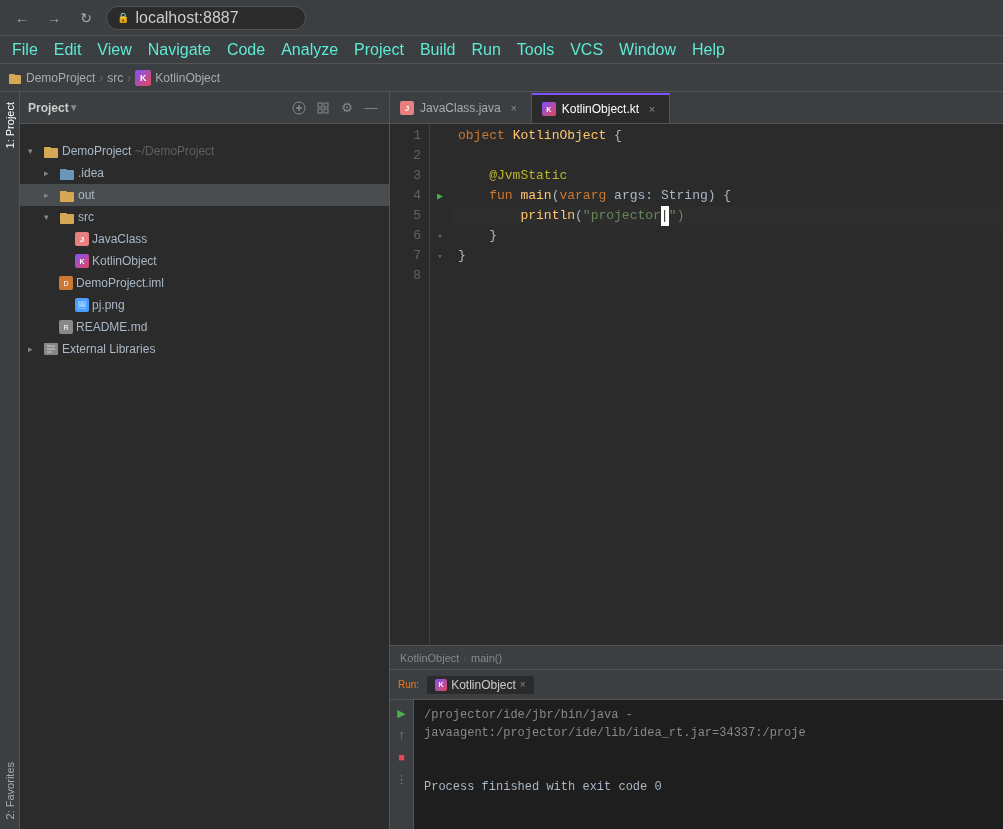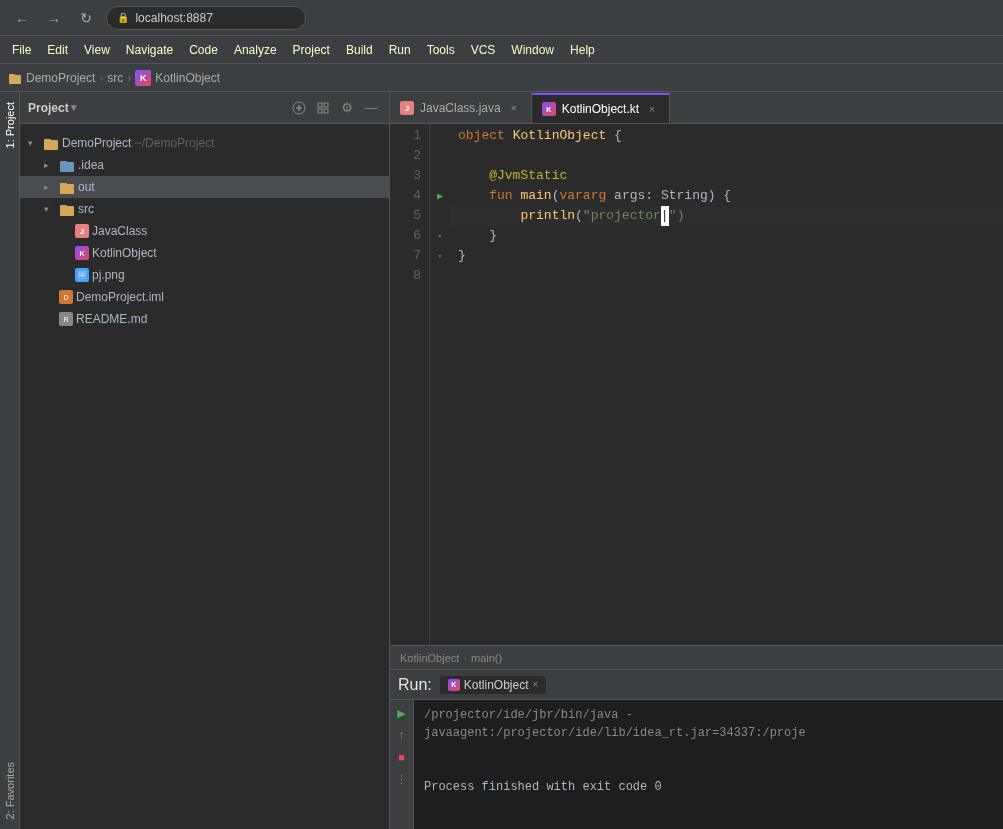--- a/index.html
+++ b/index.html
@@ -35,37 +35,37 @@
       display: flex; align-items: center;
       background: #2b2b2b;
       border: 1px solid #555;
       border-radius: 12px;
       padding: 2px 10px;
       height: 24px;
       gap: 6px;
       min-width: 200px;
     }
     .browser-address-bar .lock-icon { color: #aaa; font-size: 10px; }
-    .browser-address-text { color: #ccc; font-size: 12px; }
+    .browser-address-text { color: #ccc; font-size: 16px; }
 
     
     .ide-menubar {
       background: #3c3f41;
       height: 28px;
       display: flex;
       align-items: center;
       padding: 0 4px;
       border-bottom: 1px solid #555;
     }
     .menu-item {
       padding: 3px 8px;
-      color: #fef9c3;
+      color: #5eead4;
       cursor: pointer;
       border-radius: 3px;
-      font-size: 12px;
+      font-size: 16px;
     }
 
     
     .breadcrumb-bar {
       background: #3c3f41;
       height: 28px;
       display: flex;
       align-items: center;
       padding: 0 8px;
       gap: 4px;
@@ -145,21 +145,21 @@
       display: flex; align-items: center; justify-content: center;
       color: #888;
       cursor: pointer;
       border-radius: 2px;
       font-size: 13px;
     }
 
     .tree-area {
       flex: 1;
       overflow-y: auto;
-      padding: 8px 0;
+      padding: 16px 0;
     }
     .tree-item {
       display: flex;
       align-items: center;
       padding: 2px 8px;
       cursor: pointer;
       font-size: 12px;
       color: #a9b7c6;
       gap: 3px;
       min-height: 22px;
@@ -357,22 +357,22 @@
     .run-panel-header {
       height: 30px;
       background: #3c3f41;
       display: flex;
       align-items: center;
       padding: 0 8px;
       gap: 8px;
       border-bottom: 1px solid #555;
     }
     .run-label {
-      font-size: 16px;
-      color: #e5e5e5;
+      font-size: 10px;
+      color: #f97316;
     }
     .run-tab {
       display: flex;
       align-items: center;
       gap: 4px;
       padding: 2px 8px;
       background: #2b2b2b;
       border-radius: 3px 3px 0 0;
       font-size: 12px;
       color: #ccc;
@@ -537,38 +537,48 @@
         <div class="file-icon-java">J</div>
         <span>JavaClass</span>
       </div>
 
       <div class="tree-item tree-indent-3">
         <span class="tree-arrow leaf"></span>
         <div class="file-icon-kotlin">K</div>
         <span>KotlinObject</span>
       </div>
 
+      <div class="tree-item tree-indent-2">
+        <span class="tree-arrow leaf"></span>
+        <div class="file-icon-iml">D</div>
+        <span>DemoProject.iml</span>
+      </div>
+
       <div class="tree-item tree-indent-3">
         <span class="tree-arrow leaf"></span>
         <div class="file-icon-png" style="font-size:7px">🖼</div>
         <span>pj.png</span>
       </div>
 
       <div class="tree-item tree-indent-2">
         <span class="tree-arrow leaf"></span>
-        <div class="file-icon-iml">D</div>
-        <span>DemoProject.iml</span>
-      </div>
-
-      <div class="tree-item tree-indent-2">
-        <span class="tree-arrow leaf"></span>
         <div class="file-icon-md">R</div>
         <span>README.md</span>
       </div>
 
+      <div class="tree-item tree-indent-1">
+        <span class="tree-arrow collapsed"></span>
+        <svg width="16" height="16" viewBox="0 0 16 16">
+          <rect x="1" y="2" width="14" height="12" rx="1" fill="#888"></rect>
+          <line x1="4" y1="5" x2="12" y2="5" stroke="#ccc" stroke-width="1"></line>
+          <line x1="4" y1="8" x2="12" y2="8" stroke="#ccc" stroke-width="1"></line>
+          <line x1="4" y1="11" x2="9" y2="11" stroke="#ccc" stroke-width="1"></line>
+        </svg>
+        <span>External Libraries</span>
+      </div>
 
     </div>
   </div>
 
   <div class="editor-area">
 
     <div class="editor-tabs">
       <div class="editor-tab">
         <div class="file-icon-java" style="flex-shrink:0">J</div>
         <span>JavaClass.java</span>

